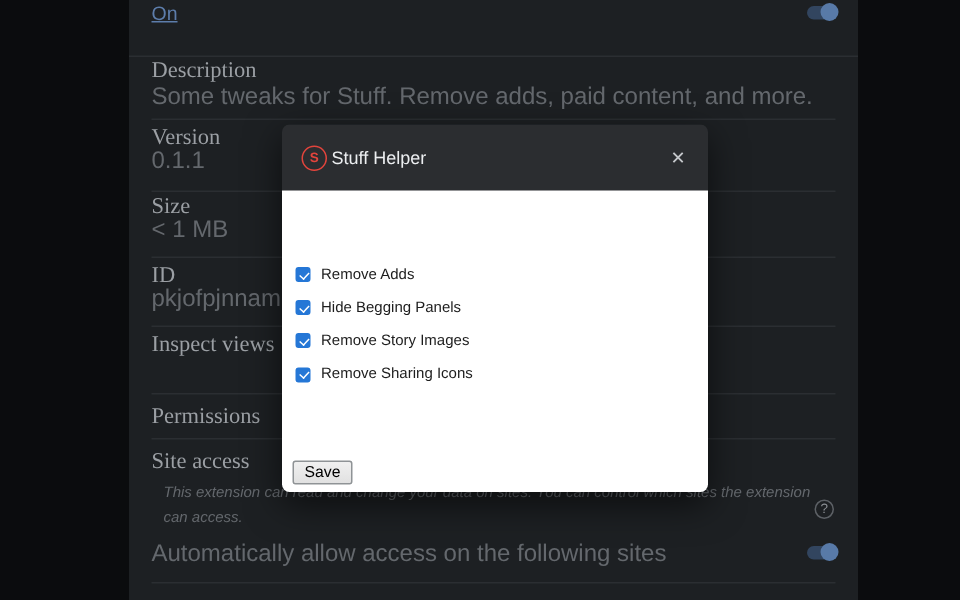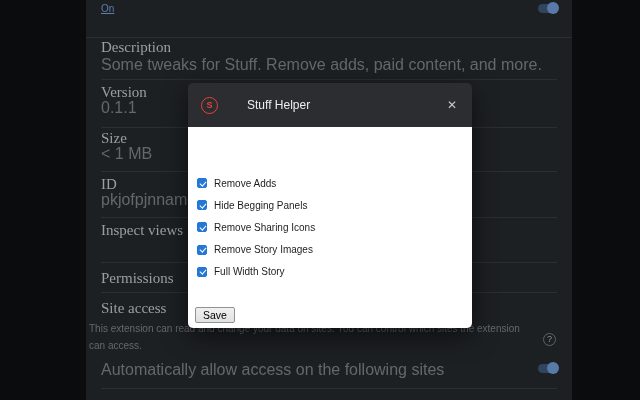--- a/index.html
+++ b/index.html
@@ -5,40 +5,40 @@
   * { margin:0; padding:0; box-sizing:border-box; }
   html,body { width:640px; height:400px; overflow:hidden; }
   body { background:#0b0c0e; font-family:"Liberation Sans", sans-serif; position:relative; }
 
   
   .content-col { position:absolute; left:86px; top:0; width:486px; height:400px; background:#1d2023; }
   .divider { position:absolute; left:15px; right:15px; height:1px; background:#2b2e32; }
   .divider.full { left:0; right:0; }
   .sec-label { position:absolute; left:15px; font-size:15px; font-weight:500; color:#9b9fa4; line-height:13px;font-family:Liberation Serif, serif; }
   .sec-value { position:absolute; left:15px; font-size:16px; color:#64686d; line-height:13px; }
-  .on-label { position:absolute; left:15px; top:2px; font-size:10px; font-weight:500; color:#5d7dab; line-height:13px;text-decoration:underline; }
+  .on-label { position:absolute; left:15px; top:2px; font-size:13px; font-weight:500; color:#5d7dab; line-height:13px;text-decoration:underline; }
   .link { position:absolute; font-size:10.5px; color:#4d6f9f; line-height:13px; cursor:pointer; }
   .bullet { position:absolute; width:3px; height:3px; border-radius:50%; background:#70747a; }
-  .para { position:absolute; left:3px; width:440px; font-size:10px; color:#64686d; line-height:17px; }
+  .para { position:absolute; left:23px; width:440px; font-size:10px; color:#64686d; line-height:17px;font-style:italic; }
 
   .toggle { position:absolute; width:20px; height:9px; border-radius:5px; background:#29343f; }
   .toggle .knob { position:absolute; left:-1px; top:-2px; width:12px; height:12px; border-radius:50%; background:#3c4a5c; }
   .toggle.on { background:#32455f; }
   .toggle.on .knob { left:auto; right:-1px; background:#587aa8; }
 
   .help-icon { position:absolute; width:13px; height:13px; border:1px solid #5d6166; border-radius:50%;
                color:#8b8f94; font-size:9px; line-height:11px; text-align:center; cursor:pointer; }
 
   
   .dialog { position:absolute; left:188px; top:83px; width:284px; height:245px; border-radius:5px;
             overflow:hidden; box-shadow:0 8px 24px rgba(0,0,0,.6); }
   .dlg-header { height:44px; background:#2b2d30; display:flex; align-items:center; padding:0 13px; }
   .ext-badge { width:17px; height:17px; border:1.5px solid #e2443c; border-radius:50%; color:#e2443c;
                font-size:9px; font-weight:700; display:flex; align-items:center; justify-content:center; flex:0 0 auto; }
-  .dlg-title { margin-left:29px; font-size:12px; font-weight:500; color:#eceef0; }
+  .dlg-title { margin-left:3px; font-size:12px; font-weight:500; color:#eceef0; }
   .dlg-close { margin-left:auto; color:#c6c9cc; font-size:12px; line-height:12px; cursor:pointer; padding:2px; }
   .dlg-body { position:relative; height:201px; background:#ffffff; }
   .dlg-heading { position:absolute; left:8px; top:10px; font-size:16.5px; font-weight:700; color:#111; letter-spacing:.2px; }
   .opt-list { position:absolute; left:9px; top:45px; }
   .opt-row { height:22.2px; display:flex; align-items:center; }
   .opt-check { width:10px; height:10px; border-radius:2px; background:#fff; border:1px solid #8a8a8a;
                position:relative; flex:0 0 auto; cursor:pointer; }
   .opt-check.checked { background:#2577d6; border-color:#2577d6; }
   .opt-check.checked .tick { position:absolute; left:2.5px; top:0.5px; width:3.5px; height:6px;
                border-right:1.5px solid #fff; border-bottom:1.5px solid #fff; transform:rotate(42deg); }
@@ -110,30 +110,24 @@
       <div class="opt-row">
         <span class="opt-check checked on">
             <span class="tick"></span>
           </span>
         <span class="opt-label">Hide Begging Panels</span>
       </div>
       <div class="opt-row">
         <span class="opt-check checked on">
             <span class="tick"></span>
           </span>
-        <span class="opt-label">Remove Sharing Icons</span>
-      </div>
-      <div class="opt-row">
-        <span class="opt-check checked on">
-            <span class="tick"></span>
-          </span>
         <span class="opt-label">Remove Story Images</span>
       </div>
       <div class="opt-row">
         <span class="opt-check checked on">
             <span class="tick"></span>
           </span>
-        <span class="opt-label">Full Width Story</span>
+        <span class="opt-label">Remove Sharing Icons</span>
       </div>
     </div>
     <button class="save-btn">Save</button>
   </div>
 </div>
 
 </body></html>

